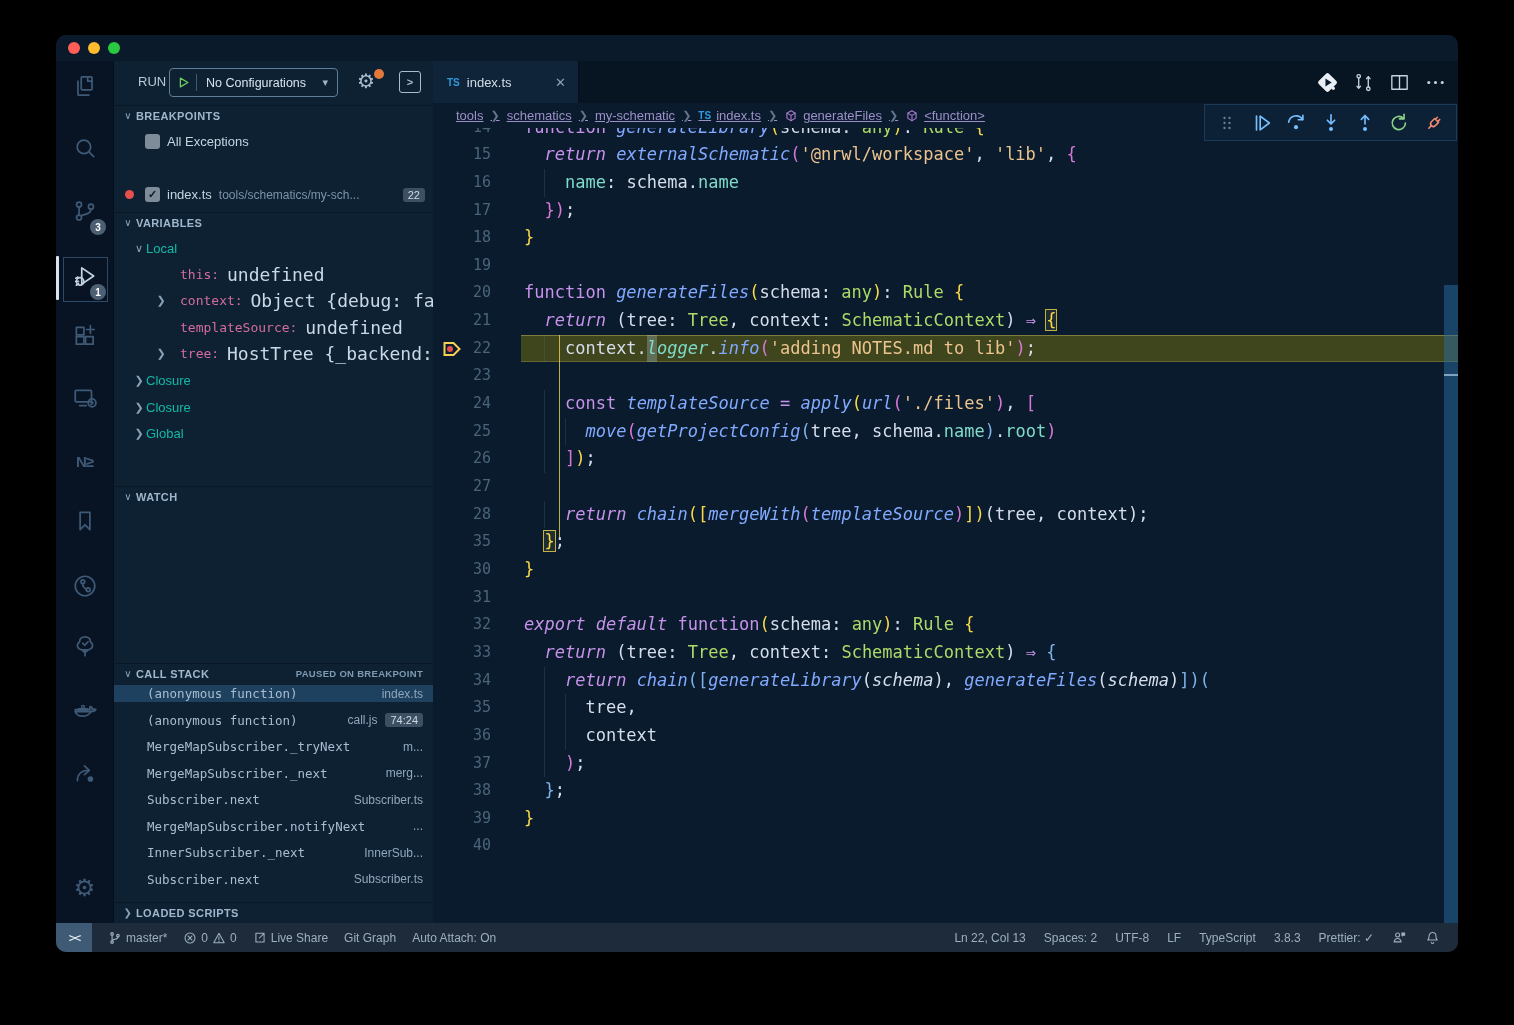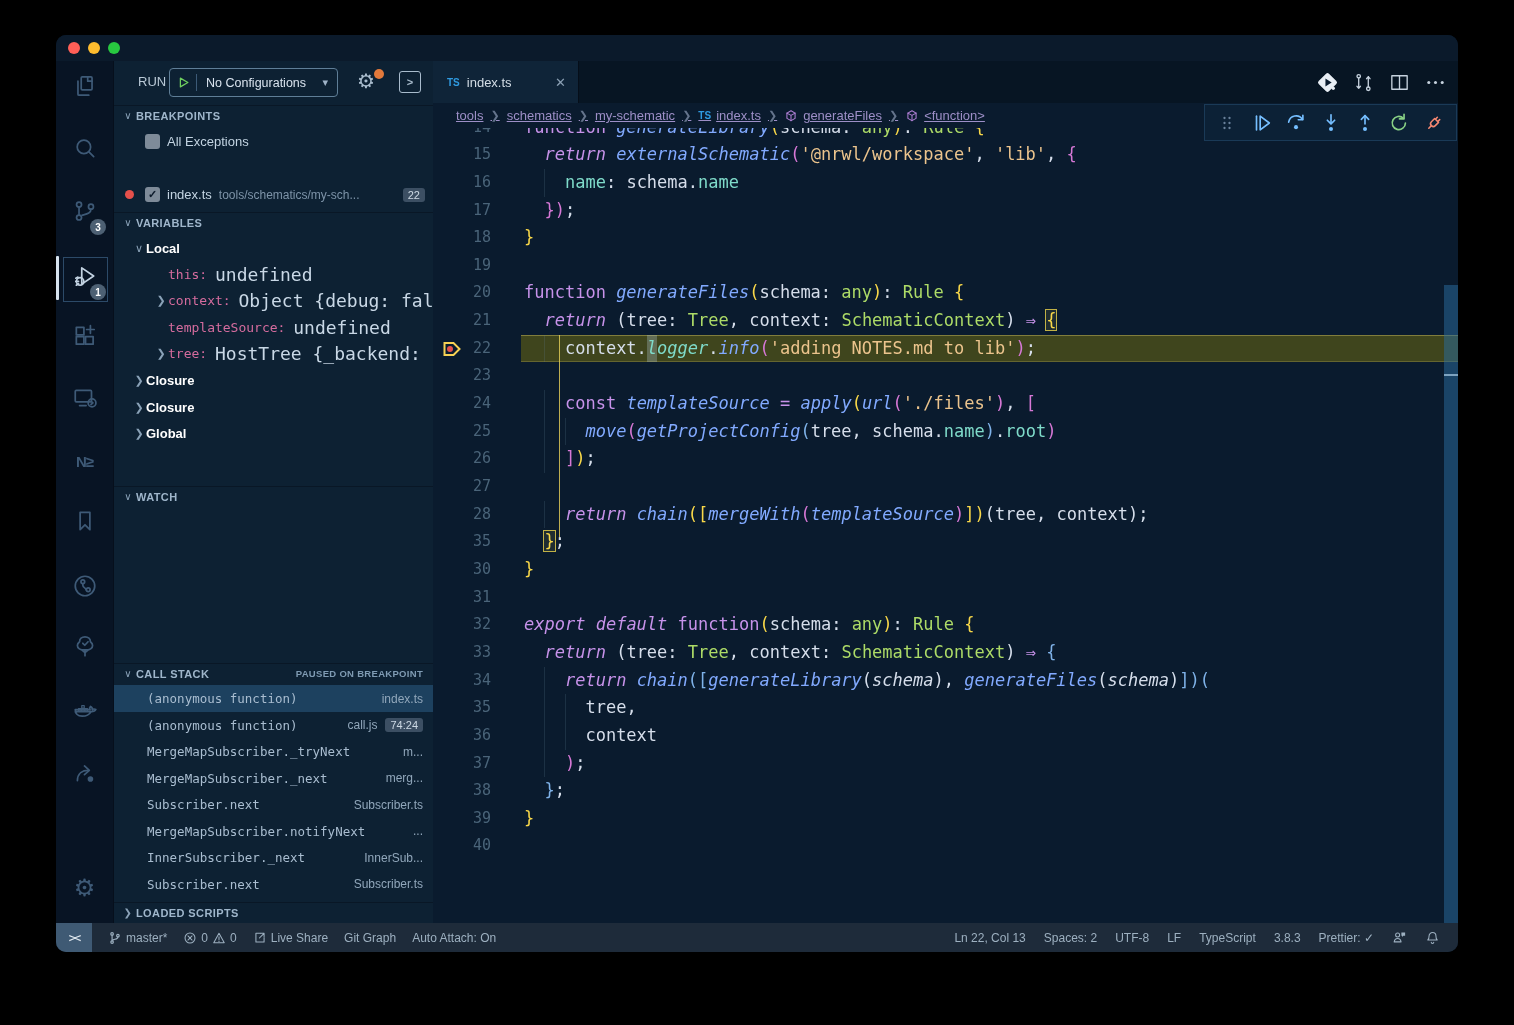--- a/index.html
+++ b/index.html
@@ -39,24 +39,24 @@
   .sect-chev{width:16px;margin-left:6px;color:#8aa2b8;font-size:10px;font-weight:normal;text-align:center;}
   .sect-right{position:absolute;right:10px;font-size:9.5px;color:#7f9bb3;letter-spacing:.3px;}
   .sb-row{position:absolute;left:0;right:0;height:27px;display:flex;align-items:center;font-size:13px;color:#c3d4e2;}
   .cbx{width:15px;height:15px;border-radius:3px;background:#7e8b99;margin-right:7px;flex:0 0 auto;
     display:flex;align-items:center;justify-content:center;color:#0d1b2b;font-size:11px;font-weight:bold;}
   .bp-dot{position:absolute;left:11px;width:9px;height:9px;border-radius:50%;background:#e5504b;}
   .bp-path{font-size:12px;color:#7d93a8;margin-left:7px;white-space:nowrap;overflow:hidden;flex:1;}
   .badge{background:#3c4f63;color:#cdd9e4;border-radius:3px;font-size:11px;padding:1px 5px;margin-right:8px;}
   .var-row{position:absolute;left:0;right:0;height:26px;display:flex;align-items:center;font-size:13px;}
   .var-chev{width:14px;color:#8aa2b8;font-size:11px;text-align:center;flex:0 0 auto;}
-  .scope-label{font-weight:bold;color:#ffffff;}
-  .var-name{font-family:"DejaVu Sans Mono",monospace;color:#d56c9e;font-size:13px;white-space:pre;}
+  .scope-label{font-weight:normal;color:#14b8a6;}
+  .var-name{font-family:"DejaVu Sans Mono",monospace;color:#d56c9e;font-size:13px;white-space:pre;margin-left:12px;}
   .var-val{font-family:"DejaVu Sans Mono",monospace;color:#c9d8e6;font-size:18px;white-space:nowrap;overflow:hidden;}
-  .cs-row{position:absolute;left:0;right:0;height:27px;display:flex;align-items:center;padding:0 10px 0 33px;box-sizing:border-box;}
+  .cs-row{position:absolute;left:0;right:0;height:17px;display:flex;align-items:center;padding:0 10px 0 33px;box-sizing:border-box;}
   .cs-row.selected{background:#1d415f;}
   .cs-name{font-family:"DejaVu Sans Mono",monospace;font-size:12.5px;color:#a9bdd0;white-space:nowrap;overflow:hidden;flex:1;}
   .cs-file{font-size:12px;color:#91a7bb;margin-left:10px;white-space:nowrap;}
   
   .editor{position:absolute;left:377px;top:26px;right:0;bottom:29px;background:#0a1b2e;}
   .tabbar{position:absolute;left:0;top:0;right:0;height:42px;background:#071523;}
   .tab{position:absolute;left:0;top:0;width:145px;height:42px;background:#0f2438;display:flex;align-items:center;
     border-right:1px solid #050e19;}
   .tab-ts{font-size:10px;font-weight:bold;color:#2f9ae0;margin:0 7px 0 14px;}
   .tab-label{font-size:13px;color:#d3dde6;flex:1;}

